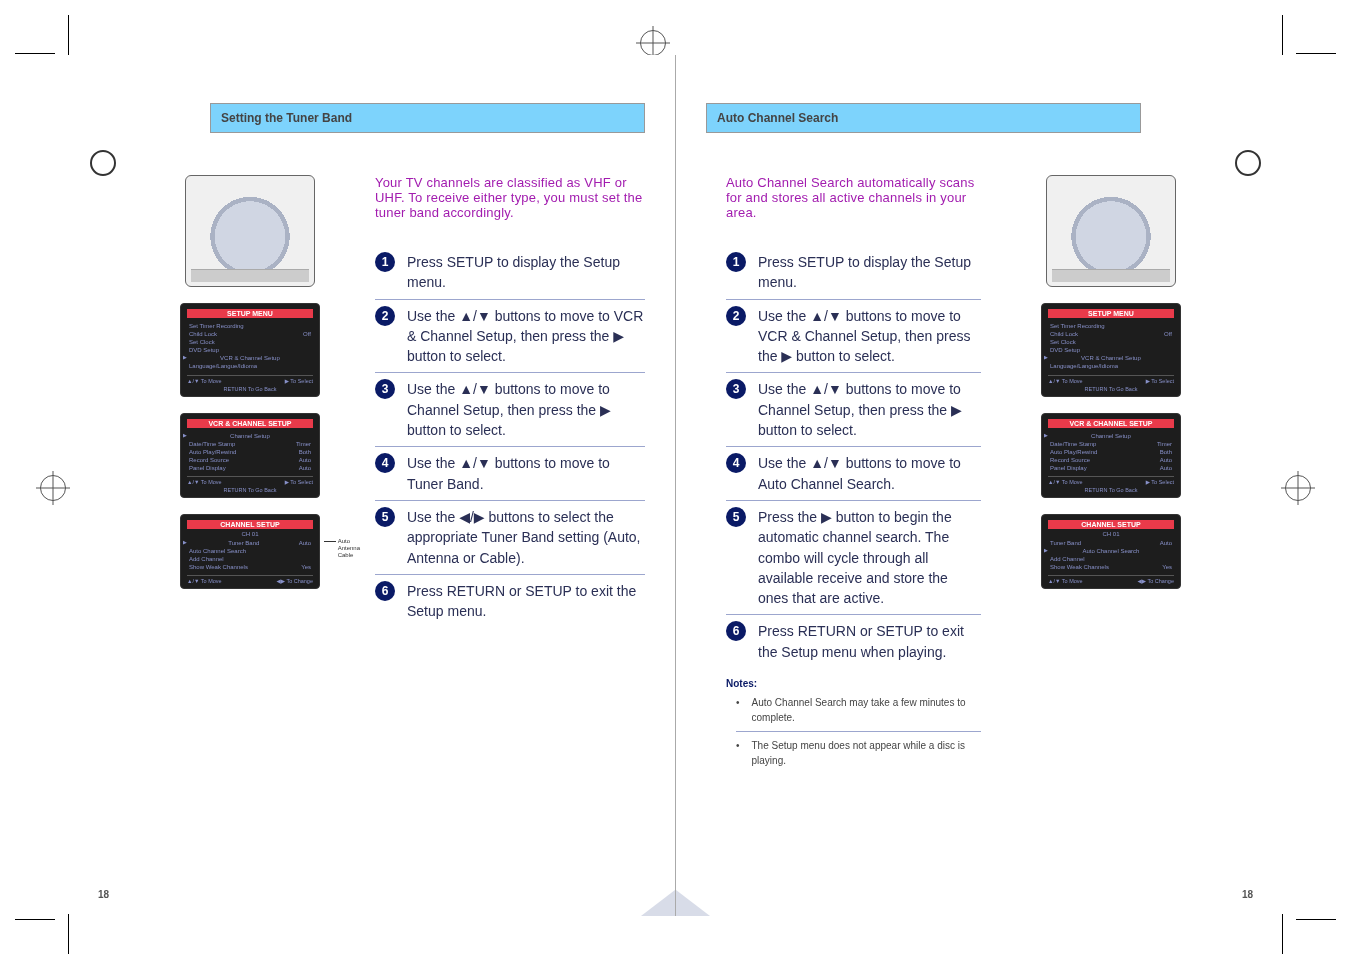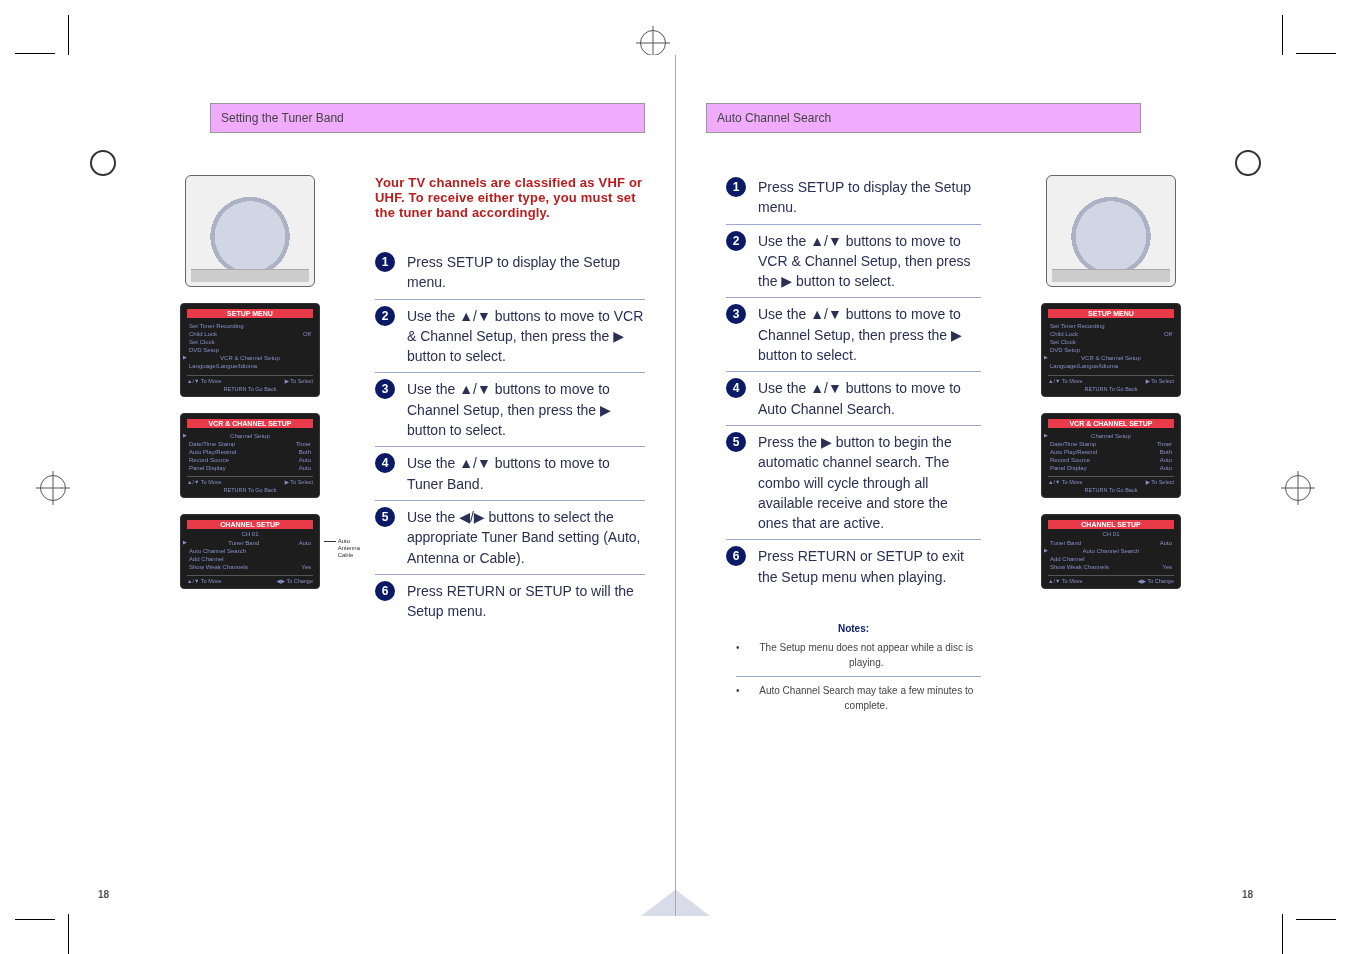--- a/index.html
+++ b/index.html
@@ -33,23 +33,23 @@
 
   .gear-icon {
     position: absolute; top: 95px; width: 26px; height: 26px;
     border: 2px solid #333; border-radius: 50%;
   }
   .page-left .gear-icon { left: 20px; }
   .page-right .gear-icon { right: 20px; }
 
   .title-bar {
     position: absolute; top: 48px; height: 30px;
-    border: 1px solid #999; background:#f0abfc;
+    border: 1px solid #999; background:#7dd3fc;
     display: flex; align-items: center; padding-left: 10px;
-    font-size: 12px; font-weight: 400; color:#444;
+    font-size: 12px; font-weight: 700; color:#444;
   }
   .page-left .title-bar { left: 140px; right: 30px; }
   .page-right .title-bar { left: 30px; right: 140px; }
 
   .body-col { position: absolute; top: 120px; }
   .page-left .figs { left: 70px; width: 220px; }
   .page-left .steps { left: 305px; right: 30px; }
   .page-right .figs { right: 60px; width: 220px; }
   .page-right .steps { left: 50px; right: 300px; }
 
@@ -89,37 +89,37 @@
   .osd-foot2 { text-align:center; font-size:5.5px; color:#8790c8; padding-bottom:2px; }
   .subhdr { text-align:center; font-size:6px; color:#8790c8; margin:-2px 0 2px 0; }
 
   .callout {
     position:absolute; font-size:6px; color:#333; line-height:1.2;
   }
   .callout .line { position:absolute; border-top:1px solid #333; }
 
   
   .steps .intro {
-    font-size: 13px; font-weight: 700; color:#b91c1c;
+    font-size: 13px; font-weight: 400; color:#a21caf;
     margin-bottom: 30px; letter-spacing: .2px;
   }
   .steps ol { list-style:none; }
   .steps li {
     display:flex; gap:12px; min-height:32px; align-items:flex-start;
     border-bottom:1px solid #9ca6ce; padding:2px 0 6px 0; margin-bottom:4px;
   }
   .steps li:last-child { border-bottom:0; }
   .num {
     background:#0a1a66; color:#fff; width:20px; height:20px; border-radius:50%;
     display:flex; align-items:center; justify-content:center;
     font-size:12px; font-weight:700; flex:0 0 20px;
   }
   .step-text { font-size:14px; color:#2a2f55; line-height:1.45; flex:1; }
 
-  .notes { margin-top:28px; font-size:10px; color:#444; line-height:1.5;text-align:center; }
+  .notes { margin-top:8px; font-size:10px; color:#444; line-height:1.5; }
   .notes .h { font-weight:700; color:#0a1a66; margin-bottom:2px; }
   .notes ul { list-style:none; padding-left:10px; }
   .notes li::before { content:"• "; }
 
   .page-num {
     position:absolute; bottom:16px; font-size:10px; color:#555;font-weight:bold;
   }
   .page-left .page-num { left: 28px; }
   .page-right .page-num { right: 28px; }
 
@@ -271,36 +271,37 @@
           <li>
        <span class="num">4</span>
        <span class="step-text">Use the ▲/▼ buttons to move to Tuner Band.</span>
      </li>
           <li>
        <span class="num">5</span>
        <span class="step-text">Use the ◀/▶ buttons to select the appropriate Tuner Band setting (Auto, Antenna or Cable).</span>
      </li>
           <li>
        <span class="num">6</span>
-       <span class="step-text">Press RETURN or SETUP to will the Setup menu.</span>
+       <span class="step-text">Press RETURN or SETUP to exit the Setup menu.</span>
      </li>
         </ol>
     </div>
 
     <div class="page-num">18</div>
     <div class="dogear"></div>
   </div>
 
   <div class="fold"></div>
 
   <div class="page page-right">
     <div class="gear-icon"></div>
     <div class="title-bar">Auto Channel Search</div>
 
     <div class="body-col steps">
+      <div class="intro">Auto Channel Search automatically scans for and stores all active channels in your area.</div>
       <ol>
           <li>
        <span class="num">1</span>
        <span class="step-text">Press SETUP to display the Setup menu.</span>
      </li>
           <li>
        <span class="num">2</span>
        <span class="step-text">Use the ▲/▼ buttons to move to VCR &amp; Channel Setup, then press the ▶ button to select.</span>
      </li>
           <li>
@@ -316,22 +317,22 @@
        <span class="step-text">Press the ▶ button to begin the automatic channel search. The combo will cycle through all available receive and store the ones that are active.</span>
      </li>
           <li>
        <span class="num">6</span>
        <span class="step-text">Press RETURN or SETUP to exit the Setup menu when playing.</span>
      </li>
         </ol>
       <div class="notes">
         <div class="h">Notes:</div>
         <ul>
+            <li>Auto Channel Search may take a few minutes to complete.</li>
             <li>The Setup menu does not appear while a disc is playing.</li>
-            <li>Auto Channel Search may take a few minutes to complete.</li>
           </ul>
       </div>
     </div>
 
     <div class="body-col figs">
       <div class="remote"></div>
       <div class="fig">
         <div class="osd">
             <div class="osd-title">SETUP MENU</div>
             <div class="osd-row">

